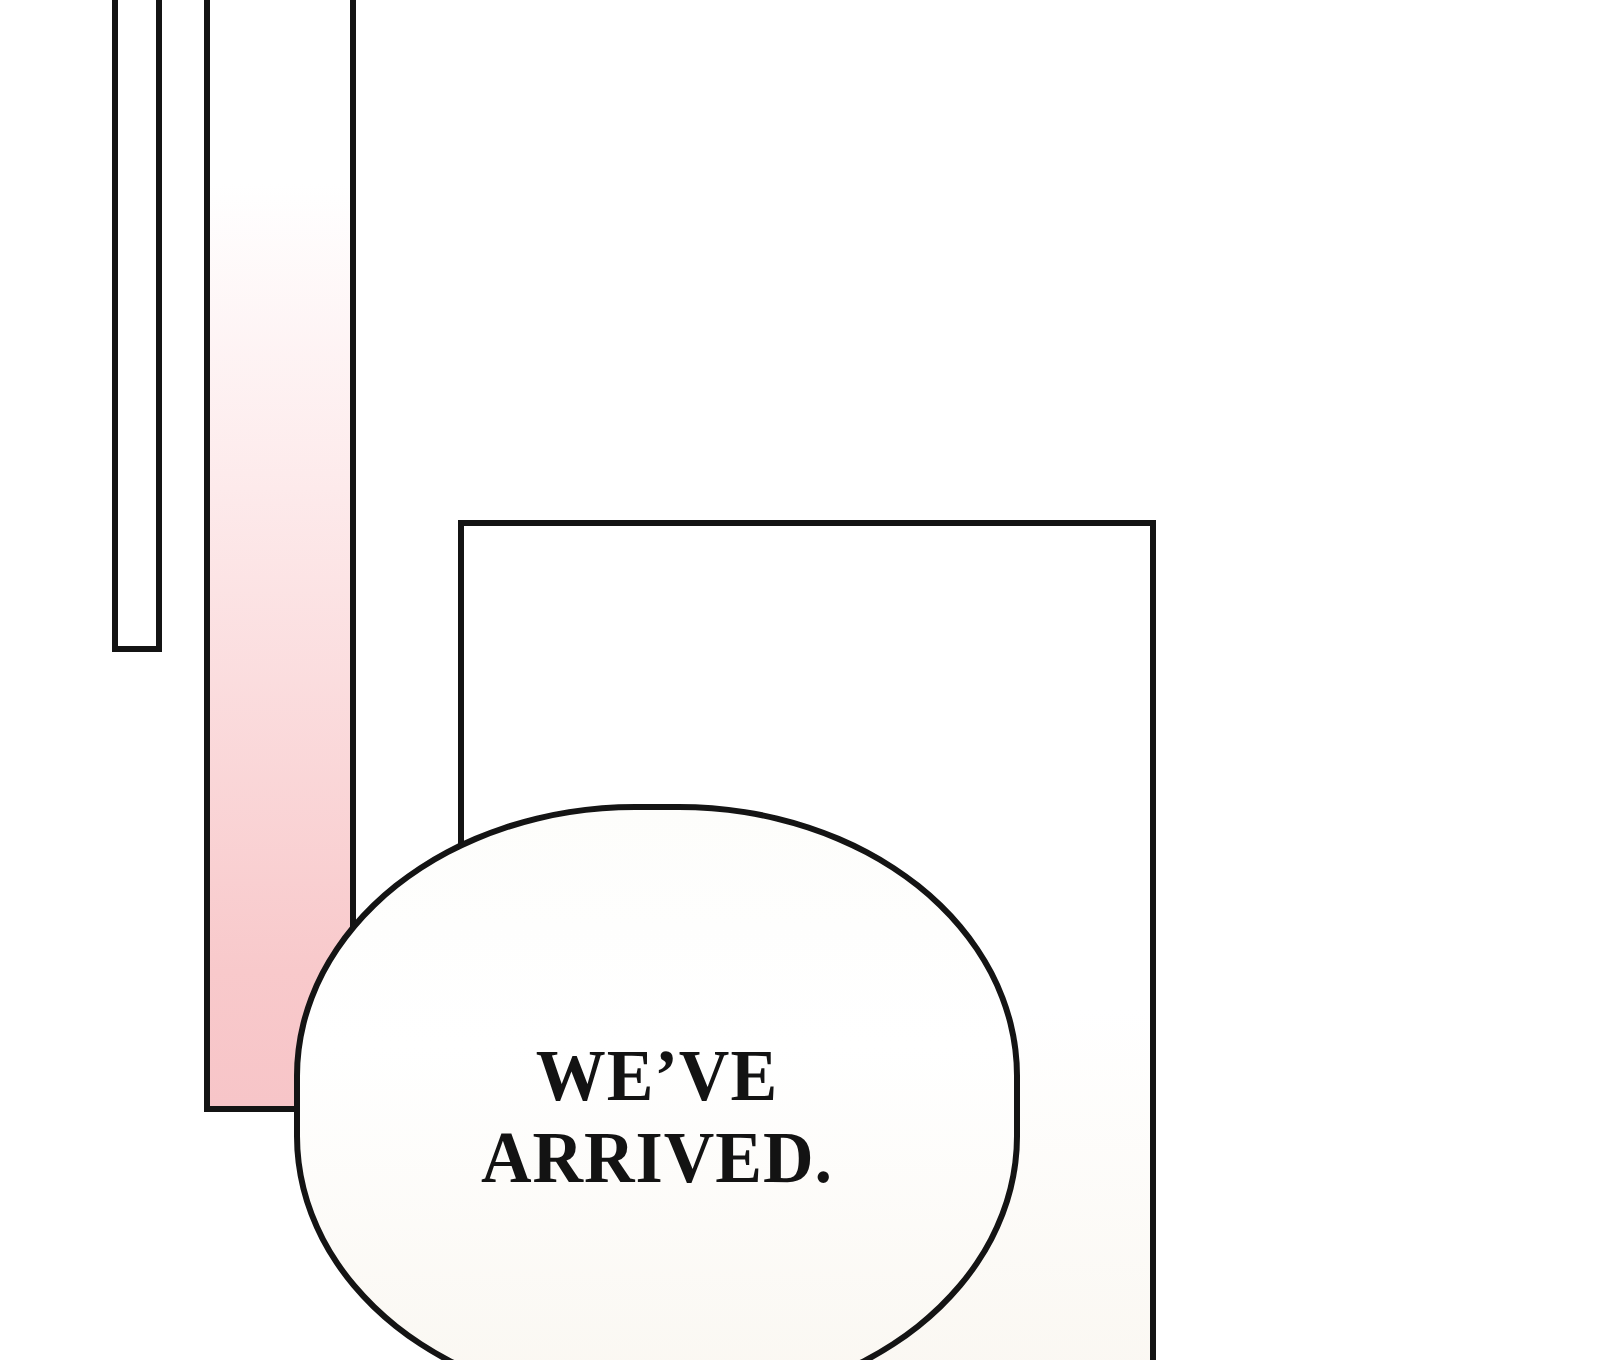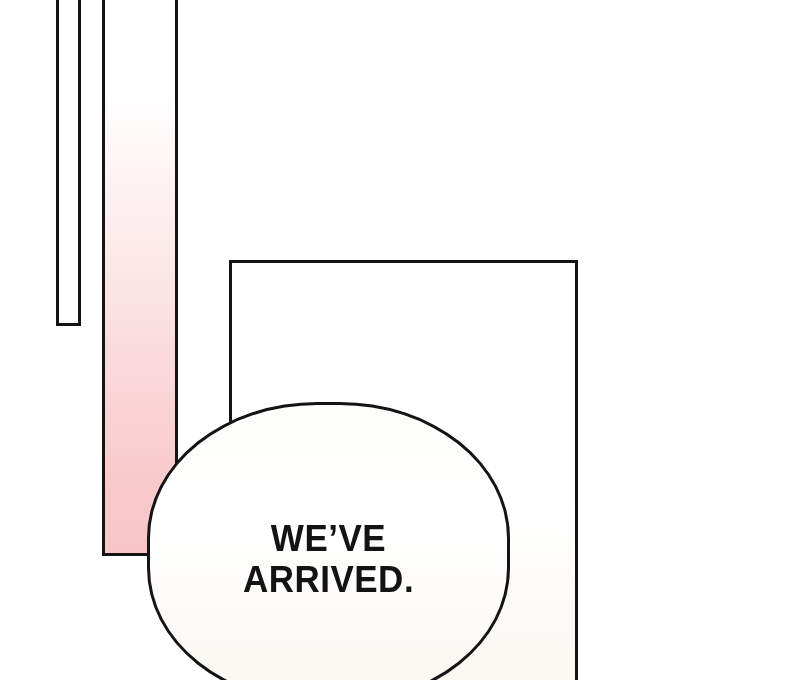--- a/index.html
+++ b/index.html
@@ -15,21 +15,21 @@
     margin: 0;
     padding: 0;
     background: var(--background);
   }
   .canvas {
     position: relative;
     width: 800px;
     height: 680px;
     overflow: hidden;
     background: var(--background);
-    font-family: Liberation Sans, sans-serif;
+    font-family: Liberation Serif, serif;
   }
   .bar, .frame, .bubble {
     position: absolute;
     box-sizing: border-box;
     border: 3px solid var(--outline);
   }
   .bar.thin {
     left: 56px;
     top: -12px;
     width: 25px;

